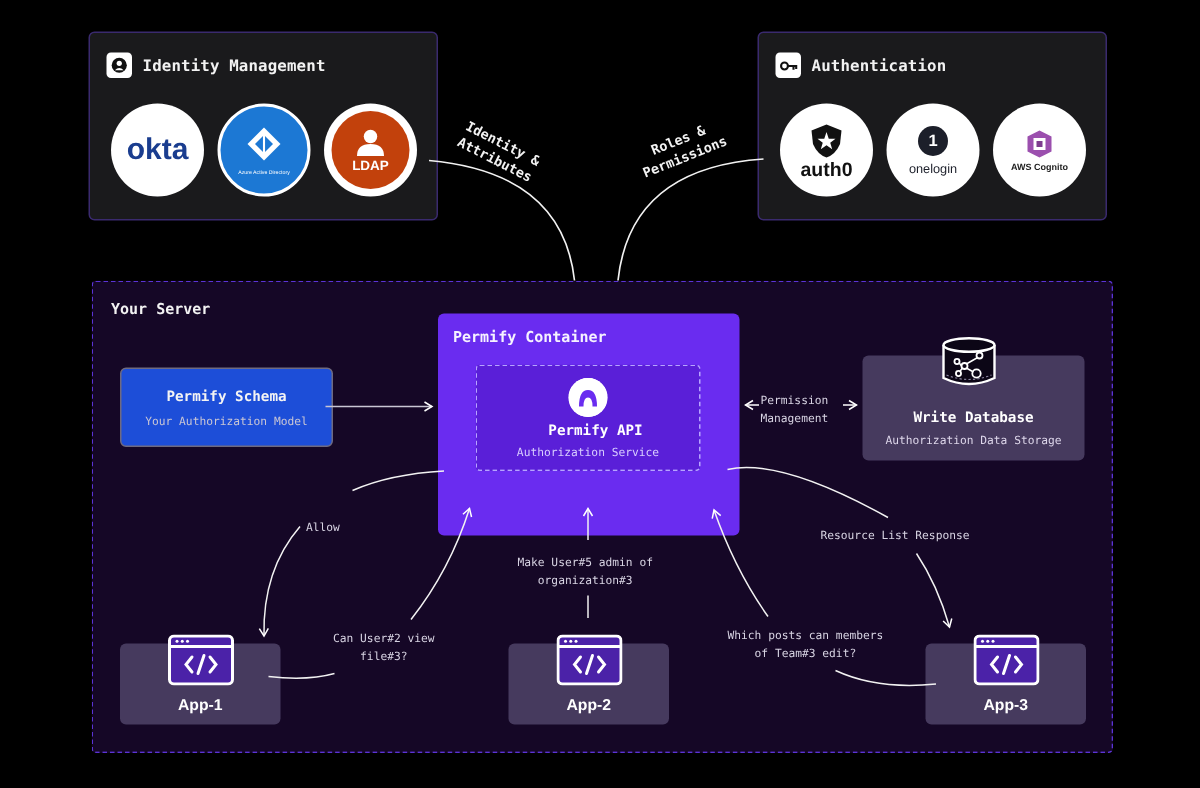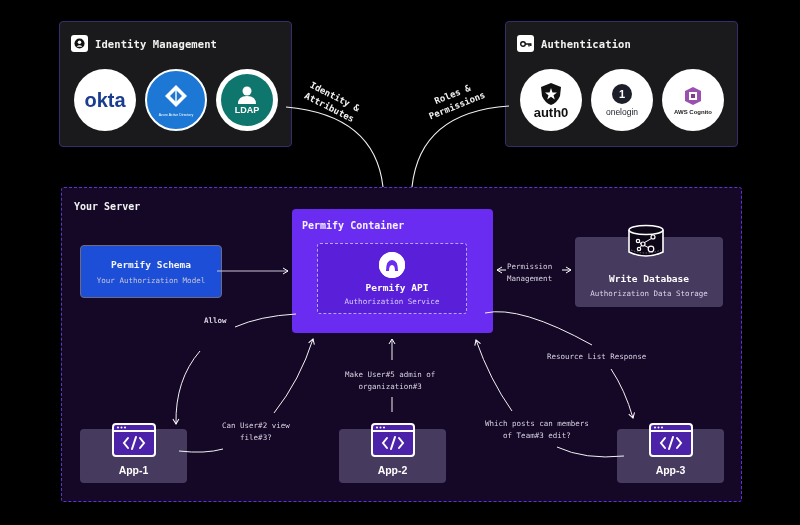--- a/index.html
+++ b/index.html
@@ -17,21 +17,21 @@
   .logo { position: absolute; top: 47px; width: 62px; height: 62px; border-radius: 50%; background: #fff; display: flex; flex-direction: column; align-items: center; justify-content: center; overflow: hidden; }
   .logo-text { font-family: "Liberation Sans", sans-serif; }
 
   #server { position: absolute; left: 61px; top: 187px; width: 681px; height: 315px; background: #150726; border: 1.5px dashed #5b33d6; border-radius: 3px; }
   #server-title { position: absolute; left: 74px; top: 201px; font-size: 10px; font-weight: bold; color: #f2f2f2; }
 
   #schema-box { position: absolute; left: 80px; top: 245px; width: 142px; height: 53px; background: #1d4ed8; border: 1px solid #6f6a80; border-radius: 4px; text-align: center; }
   #schema-box .t1 { margin-top: 13px; font-size: 9.5px; font-weight: bold; color: #f4f4f4; }
   #schema-box .t2 { margin-top: 6px; font-size: 7.5px; color: #c9c6d4; }
 
-  #container { position: absolute; left: 292px; top: 209px; width: 201px; height: 124px; background: #6a2cf0; border-radius: 4px; }
+  #container { position: absolute; left: 292px; top: 209px; width: 201px; height: 148px; background: #6a2cf0; border-radius: 4px; }
   #container-title { position: absolute; left: 10px; top: 11px; font-size: 10px; font-weight: bold; color: #f6f2ff; }
   #api-box { position: absolute; left: 25px; top: 34px; width: 150px; height: 71px; border: 1px dashed #b7a4ff; border-radius: 3px; background: #5a1fd8; text-align: center; }
   #api-icon { width: 26px; height: 26px; margin: 8px auto 0; border-radius: 50%; background: #fff; display: flex; align-items: flex-end; justify-content: center; }
   #api-box .t1 { margin-top: 4px; font-size: 9.5px; font-weight: bold; color: #fff; padding-left: 10px; }
   #api-box .t2 { margin-top: 4px; font-size: 7.5px; color: #d8cdff; }
 
   #db-box { position: absolute; left: 575px; top: 237px; width: 148px; height: 70px; background: #463a5e; border-radius: 4px; text-align: center; }
   #db-box .t1 { position: absolute; left: 0; right: 0; top: 36px; font-size: 9.5px; font-weight: bold; color: #fff; }
   #db-box .t2 { position: absolute; left: 0; right: 0; top: 52px; font-size: 7.5px; color: #ddd6ea; }
   #db-icon { position: absolute; left: 627px; top: 224px; }
@@ -65,21 +65,21 @@
   </div>
   <div class="logo" style="left:85px;background:#1c78d4;border:2px solid #fff;">
     <svg width="26" height="26" viewBox="0 0 26 26">
         <path d="M13 2 L24 13 L13 24 L2 13 Z" fill="#fff"></path>
         <path d="M13 7 L19 13 L13 19 L7 13 Z" fill="#1c78d4"></path>
         <line x1="13" y1="7" x2="13" y2="19" stroke="#fff" stroke-width="1.4"></line>
       </svg>
     <span class="logo-text" style="font-size:3.5px;color:#fff;margin-top:4px;">Azure Active Directory</span>
   </div>
   <div class="logo" style="left:156px;">
-    <div style="width:52px;height:52px;border-radius:50%;background:#0f766e;display:flex;flex-direction:column;align-items:center;justify-content:center;">
+    <div style="width:52px;height:52px;border-radius:50%;background:#c2410c;display:flex;flex-direction:column;align-items:center;justify-content:center;">
       <svg width="20" height="18" viewBox="0 0 20 18">
           <circle cx="10" cy="5" r="4.5" fill="#fff"></circle>
           <path d="M1 18 Q1 10 10 10 Q19 10 19 18 Z" fill="#fff"></path>
         </svg>
       <span class="logo-text" style="font-size:9px;font-weight:bold;color:#fff;margin-top:1px;">LDAP</span>
     </div>
   </div>
 </div>
 
 <div id="auth-panel" class="panel">
@@ -213,21 +213,21 @@
   <div>Attributes</div>
 </div>
 <div class="tilt" style="left:425px;top:88px;transform:rotate(-22deg);">
   <div>Roles &amp;</div>
   <div>Permissions</div>
 </div>
 <div class="lbl" style="left:507px;top:261px;">
   <div>Permission</div>
   <div>Management</div>
 </div>
-<div class="lbl" style="left:204px;top:315px;font-weight:bold;">Allow</div>
+<div class="lbl" style="left:204px;top:346px;">Allow</div>
 <div class="lbl" style="left:222px;top:420px;">
   <div>Can User#2 view</div>
   <div>file#3?</div>
 </div>
 <div class="lbl" style="left:345px;top:369px;">
   <div>Make User#5 admin of</div>
   <div>organization#3</div>
 </div>
 <div class="lbl" style="left:547px;top:351px;">Resource List Response</div>
 <div class="lbl" style="left:485px;top:418px;">

